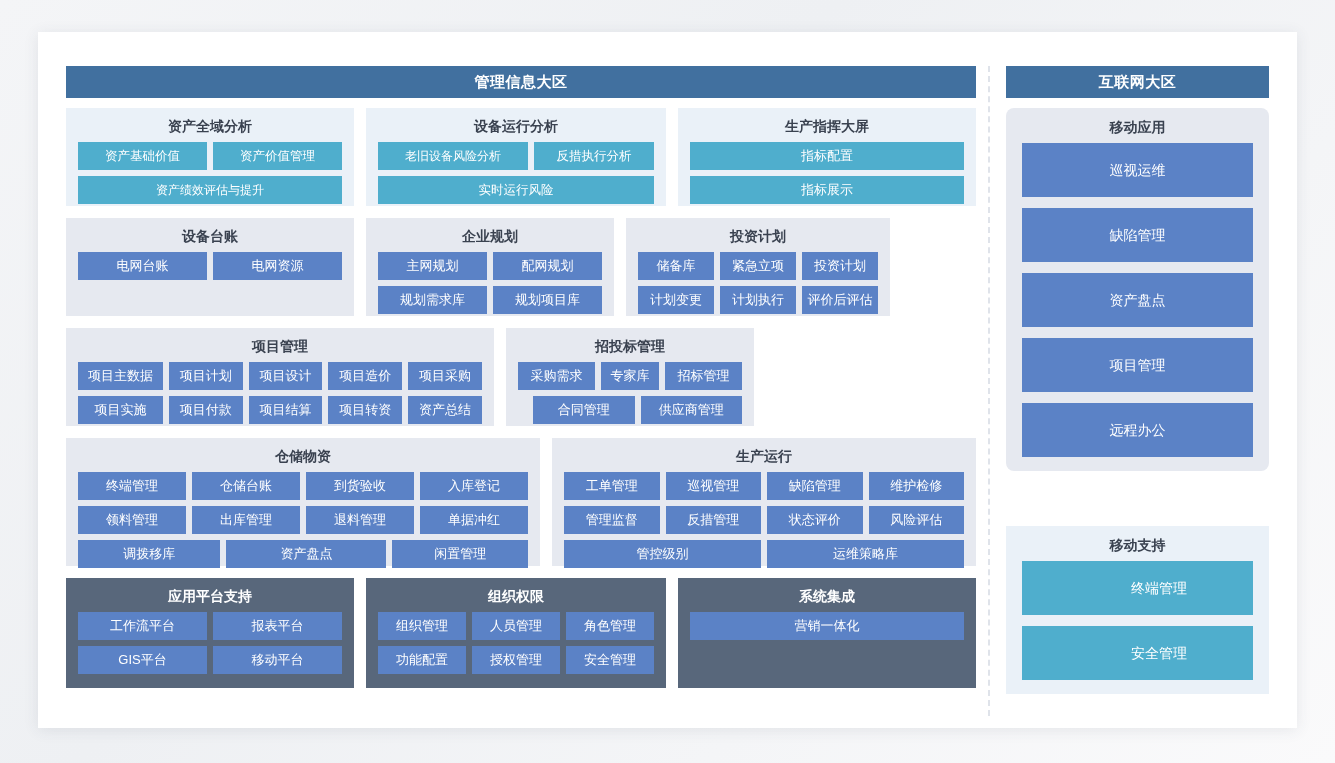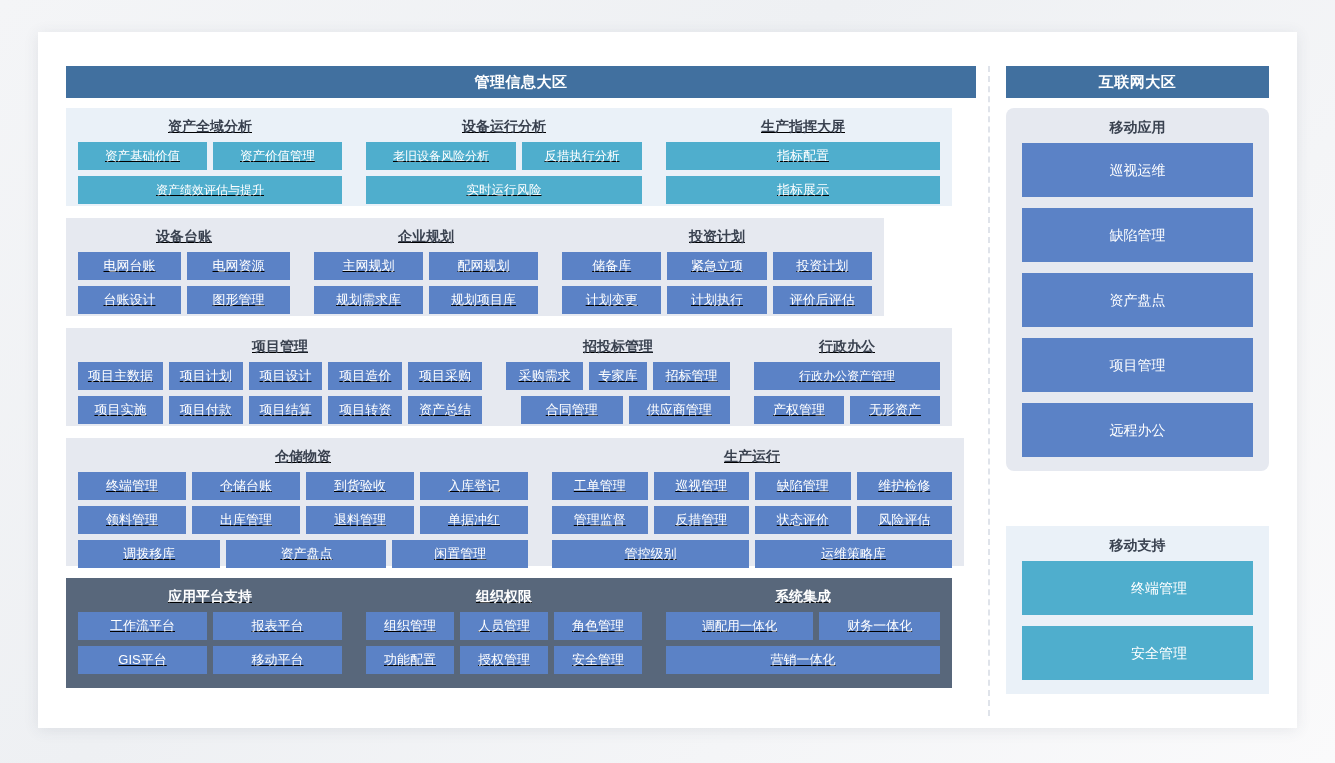--- a/index.html
+++ b/index.html
@@ -48,33 +48,33 @@
     height:28px;line-height:28px;text-align:center;
     font-size:13px;color:#ffffff;white-space:nowrap;
     overflow:hidden;
   }
   .chip.teal{background:#4FAECD;}
   .chip.blue{background:#5B82C6;}
   .chip.sm{font-size:12.5px;}
   .chip.xs{font-size:12px;}
 
   
-  .lrow{position:absolute;left:0;width:910px;display:flex;text-decoration:underline;}
+  .lrow{position:absolute;left:0;width:910px;display:flex;gap:12px;}
 
   
   #lrow1{top:42px;height:98px;}
   #lrow1 .panel:nth-child(1){width:288px;}
   #lrow1 .panel:nth-child(2){width:300px;}
   #lrow1 .panel:nth-child(3){width:298px;}
 
   
   #lrow2{top:152px;height:98px;}
-  #lrow2 .panel:nth-child(1){width:236px;}
+  #lrow2 .panel:nth-child(1){width:288px;}
   #lrow2 .panel:nth-child(2){width:248px;}
-  #lrow2 .panel:nth-child(3){width:334px;}
+  #lrow2 .panel:nth-child(3){width:264px;}
 
   
   #lrow3{top:262px;height:98px;}
   #lrow3 .panel:nth-child(1){width:428px;}
   #lrow3 .panel:nth-child(2){width:248px;}
   #lrow3 .panel:nth-child(3){width:210px;}
 
   
   #lrow4{top:372px;height:128px;}
   #lrow4 .panel:nth-child(1){width:474px;}
@@ -139,24 +139,20 @@
             </div>
           </div>
         </div>
       <div class="lrow" id="lrow2">
           <div class="panel grayish">
             <div class="panel-title">设备台账</div>
             <div class="rowline">
               <div class="chip blue">电网台账</div>
               <div class="chip blue">电网资源</div>
             </div>
-            <div class="rowline">
-              <div class="chip blue">台账设计</div>
-              <div class="chip blue">图形管理</div>
-            </div>
           </div>
           <div class="panel grayish">
             <div class="panel-title">企业规划</div>
             <div class="rowline">
               <div class="chip blue">主网规划</div>
               <div class="chip blue">配网规划</div>
             </div>
             <div class="rowline">
               <div class="chip blue">规划需求库</div>
               <div class="chip blue">规划项目库</div>
@@ -199,30 +195,20 @@
             <div class="rowline">
               <div class="chip blue" style="flex: 1.12 1 1.12%;">采购需求</div>
               <div class="chip blue" style="flex: 0.85 1 0.85%;">专家库</div>
               <div class="chip blue" style="flex: 1.12 1 1.12%;">招标管理</div>
             </div>
             <div class="rowline">
               <div class="chip blue" style="flex: 1 1 1%; margin-left: 15px;">合同管理</div>
               <div class="chip blue" style="flex: 1 1 1%;">供应商管理</div>
             </div>
           </div>
-          <div class="panel grayish">
-            <div class="panel-title">行政办公</div>
-            <div class="rowline">
-              <div class="chip blue xs">行政办公资产管理</div>
-            </div>
-            <div class="rowline">
-              <div class="chip blue">产权管理</div>
-              <div class="chip blue">无形资产</div>
-            </div>
-          </div>
         </div>
       <div class="lrow" id="lrow4">
           <div class="panel grayish">
             <div class="panel-title">仓储物资</div>
             <div class="rowline">
               <div class="chip blue">终端管理</div>
               <div class="chip blue">仓储台账</div>
               <div class="chip blue">到货验收</div>
               <div class="chip blue">入库登记</div>
             </div>
@@ -278,24 +264,20 @@
               <div class="chip blue">角色管理</div>
             </div>
             <div class="rowline">
               <div class="chip blue">功能配置</div>
               <div class="chip blue">授权管理</div>
               <div class="chip blue">安全管理</div>
             </div>
           </div>
           <div class="panel dark">
             <div class="panel-title">系统集成</div>
-            <div class="rowline">
-              <div class="chip blue sm" style="flex: 1.22 1 1.22%;">调配用一体化</div>
-              <div class="chip blue" style="flex: 1 1 1%;">财务一体化</div>
-            </div>
             <div class="rowline">
               <div class="chip blue">营销一体化</div>
             </div>
           </div>
         </div>
     </div>
 
     <div class="vdivider"></div>
 
     <div class="col-right">

